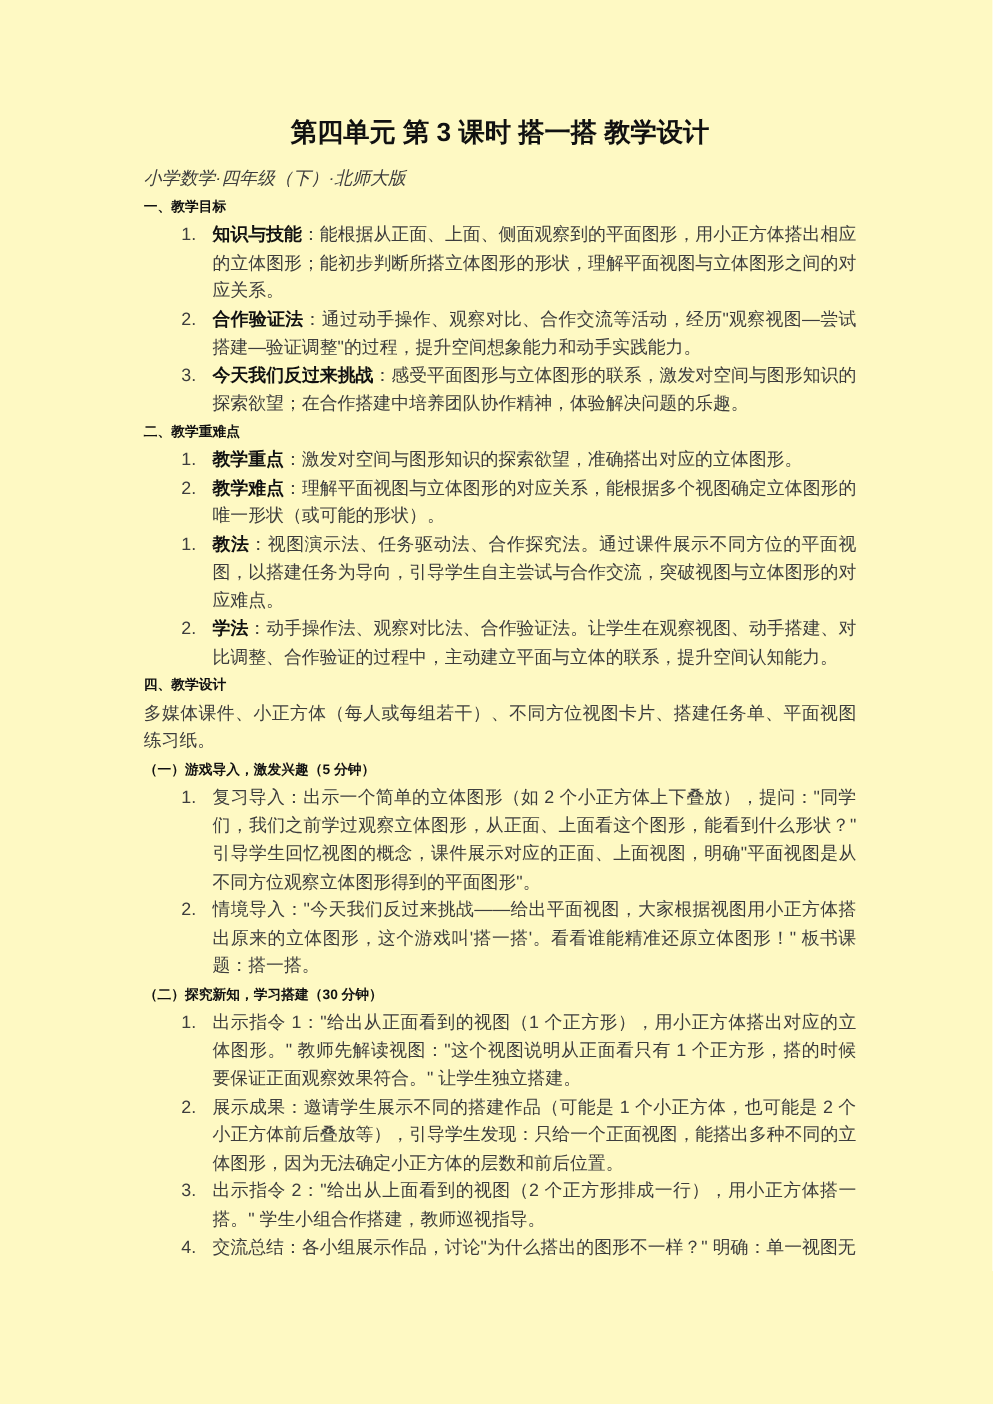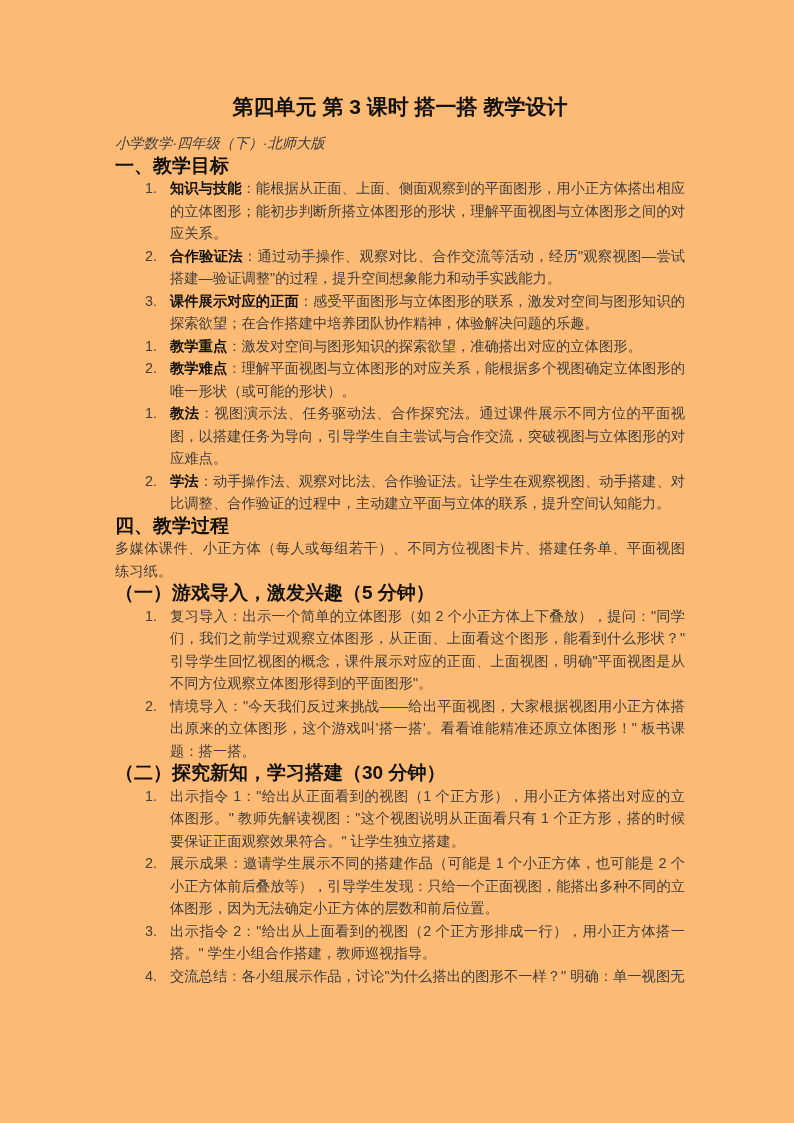--- a/index.html
+++ b/index.html
@@ -5,21 +5,21 @@
   html, body {
     margin: 0;
     padding: 0;
     background: #ffffff;
   }
   .page {
     position: relative;
     width: 794px;
     height: 1123px;
     margin: 0 auto;
-    background: #fdba74;
+    background: #fef9c3;
     box-sizing: border-box;
     padding: 92px 109px 40px 115px;
     font-family: "Liberation Sans", "DejaVu Sans", sans-serif;
     color: #3d3d3d;
     font-size: 14.3px;
     line-height: 22.5px;
     overflow: hidden;
   }
   .doc-title {
     margin: 0 0 10px 0;
@@ -29,21 +29,21 @@
     color: #111111;
     text-align: center;
   }
   .subtitle {
     margin: 0;
     color: #3d3d3d;
     font-style: italic;
   }
   .sec-head {
     margin: 0;
-    font-size: 19px;
+    font-size: 11px;
     line-height: 22.5px;
     font-weight: bold;
     color: #111111;
   }
   .para {
     margin: 0;
     text-align: justify;
   }
   .li {
     position: relative;
@@ -71,40 +71,41 @@
 
   <h2 class="sec-head">一、教学目标</h2>
 
   <div class="li">
     <span class="num">1.</span><b class="lead">知识与技能</b><span>：能根据从正面、上面、侧面观察到的平面图形，用小正方体搭出相应的立体图形；能初步判断所搭立体图形的形状，理解平面视图与立体图形之间的对应关系。</span>
   </div>
   <div class="li">
     <span class="num">2.</span><b class="lead">合作验证法</b><span>：通过动手操作、观察对比、合作交流等活动，经历"观察视图—尝试搭建—验证调整"的过程，提升空间想象能力和动手实践能力。</span>
   </div>
   <div class="li">
-    <span class="num">3.</span><b class="lead">课件展示对应的正面</b><span>：感受平面图形与立体图形的联系，激发对空间与图形知识的探索欲望；在合作搭建中培养团队协作精神，体验解决问题的乐趣。</span>
+    <span class="num">3.</span><b class="lead">今天我们反过来挑战</b><span>：感受平面图形与立体图形的联系，激发对空间与图形知识的探索欲望；在合作搭建中培养团队协作精神，体验解决问题的乐趣。</span>
   </div>
 
+  <h2 class="sec-head">二、教学重难点</h2>
 
   <div class="li">
     <span class="num">1.</span><b class="lead">教学重点</b><span>：激发对空间与图形知识的探索欲望，准确搭出对应的立体图形。</span>
   </div>
   <div class="li">
     <span class="num">2.</span><b class="lead">教学难点</b><span>：理解平面视图与立体图形的对应关系，能根据多个视图确定立体图形的唯一形状（或可能的形状）。</span>
   </div>
 
 
   <div class="li">
     <span class="num">1.</span><b class="lead">教法</b><span>：视图演示法、任务驱动法、合作探究法。通过课件展示不同方位的平面视图，以搭建任务为导向，引导学生自主尝试与合作交流，突破视图与立体图形的对应难点。</span>
   </div>
   <div class="li">
     <span class="num">2.</span><b class="lead">学法</b><span>：动手操作法、观察对比法、合作验证法。让学生在观察视图、动手搭建、对比调整、合作验证的过程中，主动建立平面与立体的联系，提升空间认知能力。</span>
   </div>
 
-  <h2 class="sec-head">四、教学过程</h2>
+  <h2 class="sec-head">四、教学设计</h2>
 
   <p class="para">多媒体课件、小正方体（每人或每组若干）、不同方位视图卡片、搭建任务单、平面视图练习纸。</p>
 
 
   <h3 class="sec-head">（一）游戏导入，激发兴趣（5 分钟）</h3>
 
   <div class="li">
     <span class="num">1.</span><span>复习导入：出示一个简单的立体图形（如 2 个小正方体上下叠放），提问："同学们，我们之前学过观察立体图形，从正面、上面看这个图形，能看到什么形状？" 引导学生回忆视图的概念，课件展示对应的正面、上面视图，明确"平面视图是从不同方位观察立体图形得到的平面图形"。</span>
   </div>
   <div class="li">

